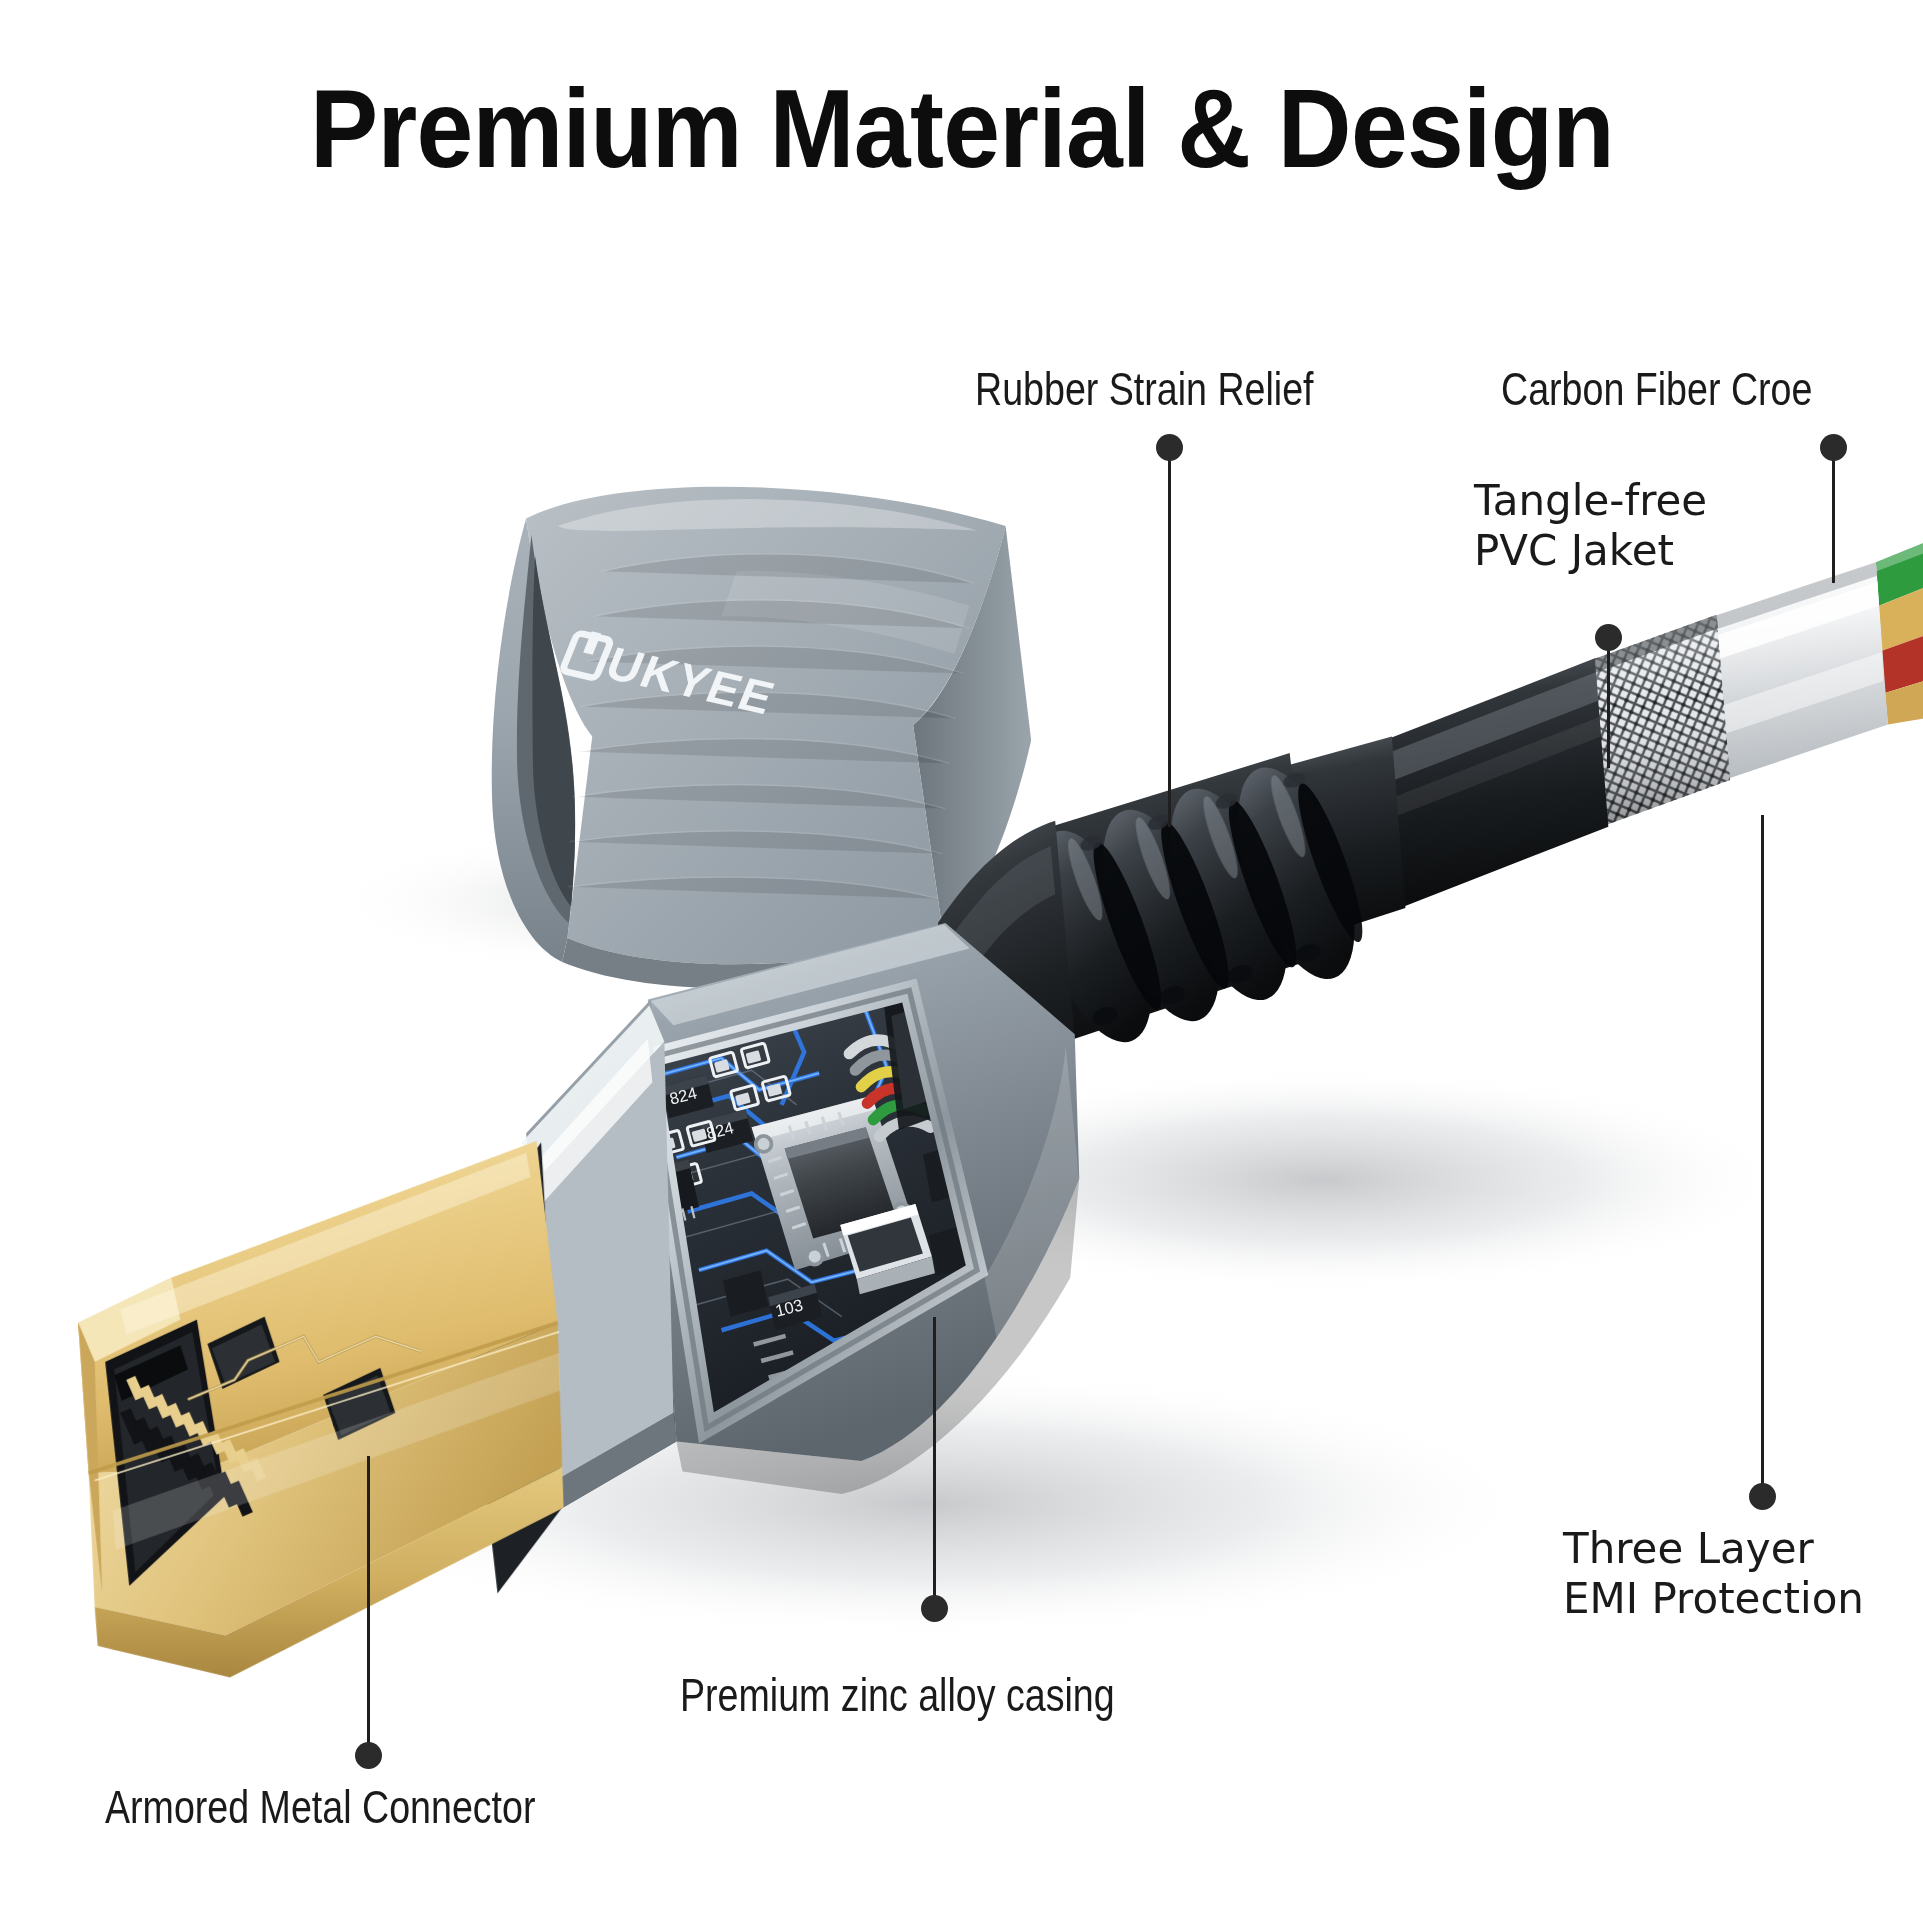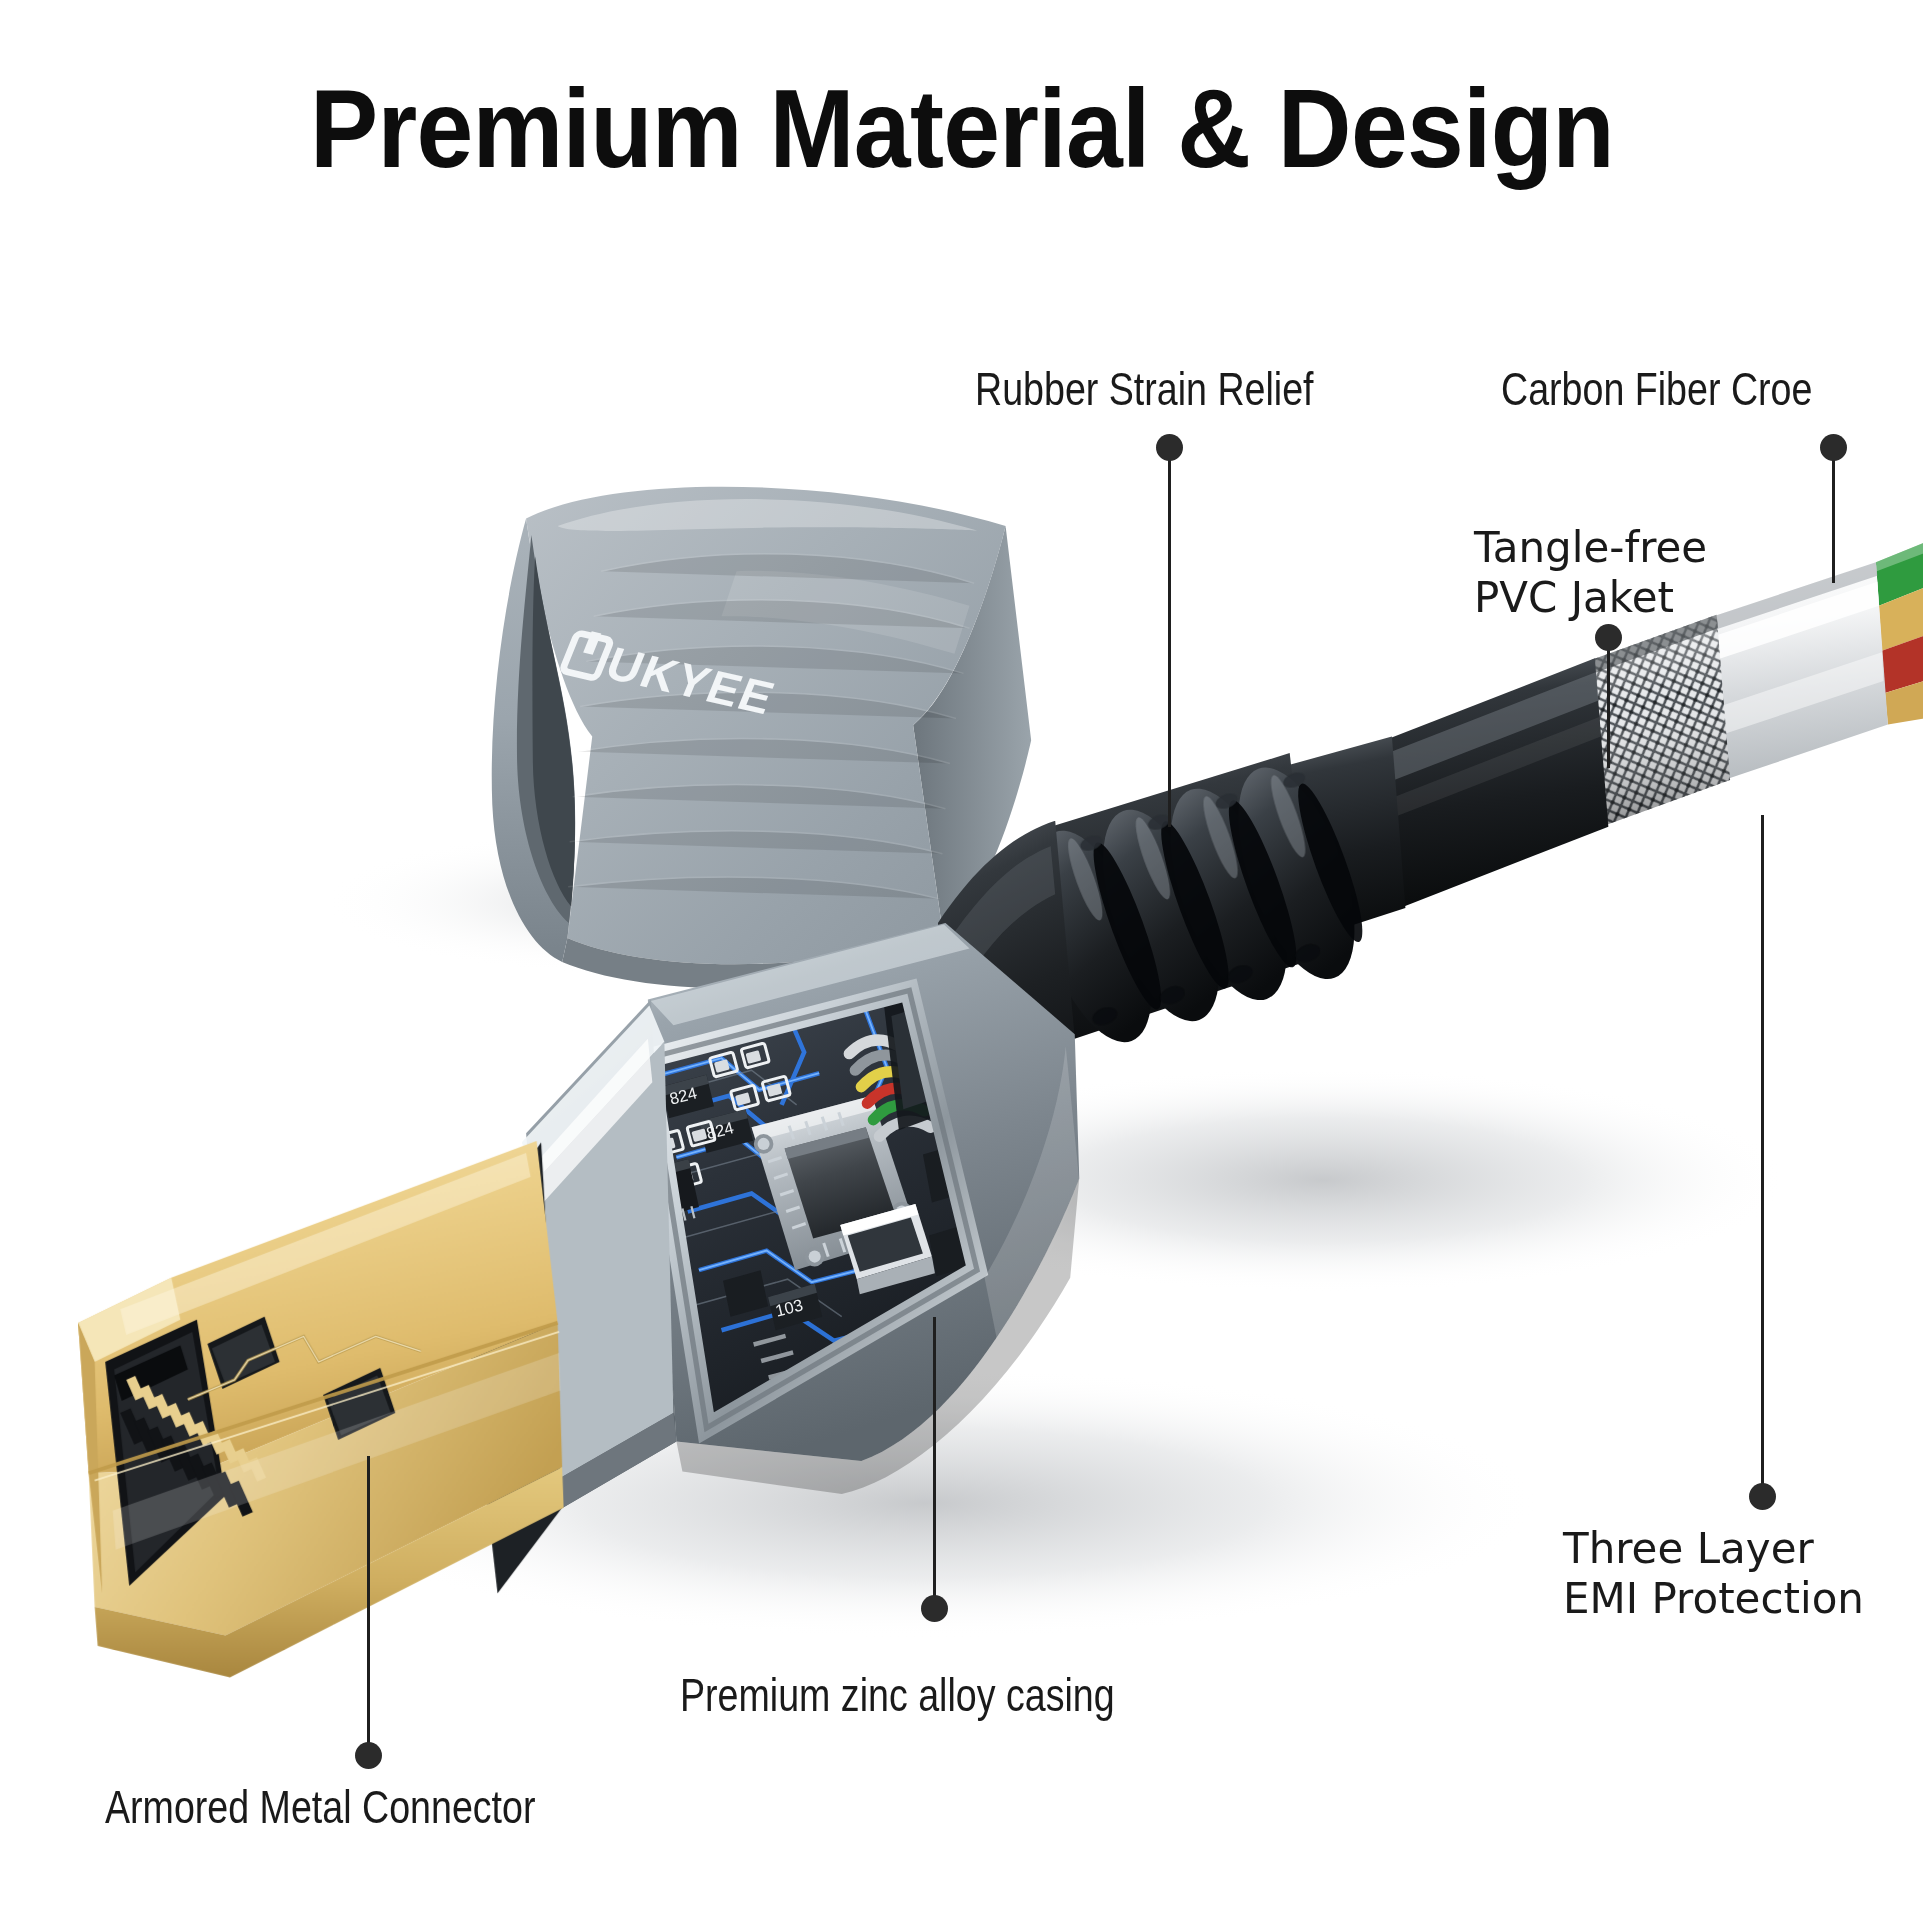--- a/index.html
+++ b/index.html
@@ -19,21 +19,21 @@
   
   .lbl{position:absolute;color:#1a1a1a;white-space:pre-line;}
   .lbl.narrow{font-family:"Liberation Sans Narrow","Liberation Sans",sans-serif;
               font-weight:400;transform:scaleX(.80);}
   .lbl.wide{font-family:"DejaVu Sans","Liberation Sans",sans-serif;font-weight:400;}
 
   #lbl-rubber{left:975px;top:361px;font-size:47px;transform-origin:0 50%;}
   #lbl-carbon{left:1501px;top:361px;font-size:47px;transform-origin:0 50%;}
   #lbl-zinc  {left:680px; top:1667px;font-size:47px;transform-origin:0 50%;}
   #lbl-armor {left:105px; top:1779px;font-size:47px;transform-origin:0 50%;}
-  #lbl-pvc   {left:1474px;top:523px; font-size:42px;line-height:1.18;}
+  #lbl-pvc   {left:1474px;top:476px; font-size:42px;line-height:1.18;}
   #lbl-emi   {left:1563px;top:1524px;font-size:42px;line-height:1.18;}
 
   
   .leader{position:absolute;background:#1f1f1f;}
   .dot{position:absolute;width:27px;height:27px;border-radius:50%;
        background:#2b2b2b;}
 
   
   #art{position:absolute;left:0;top:0;width:1924px;height:1924px;}
 </style>

